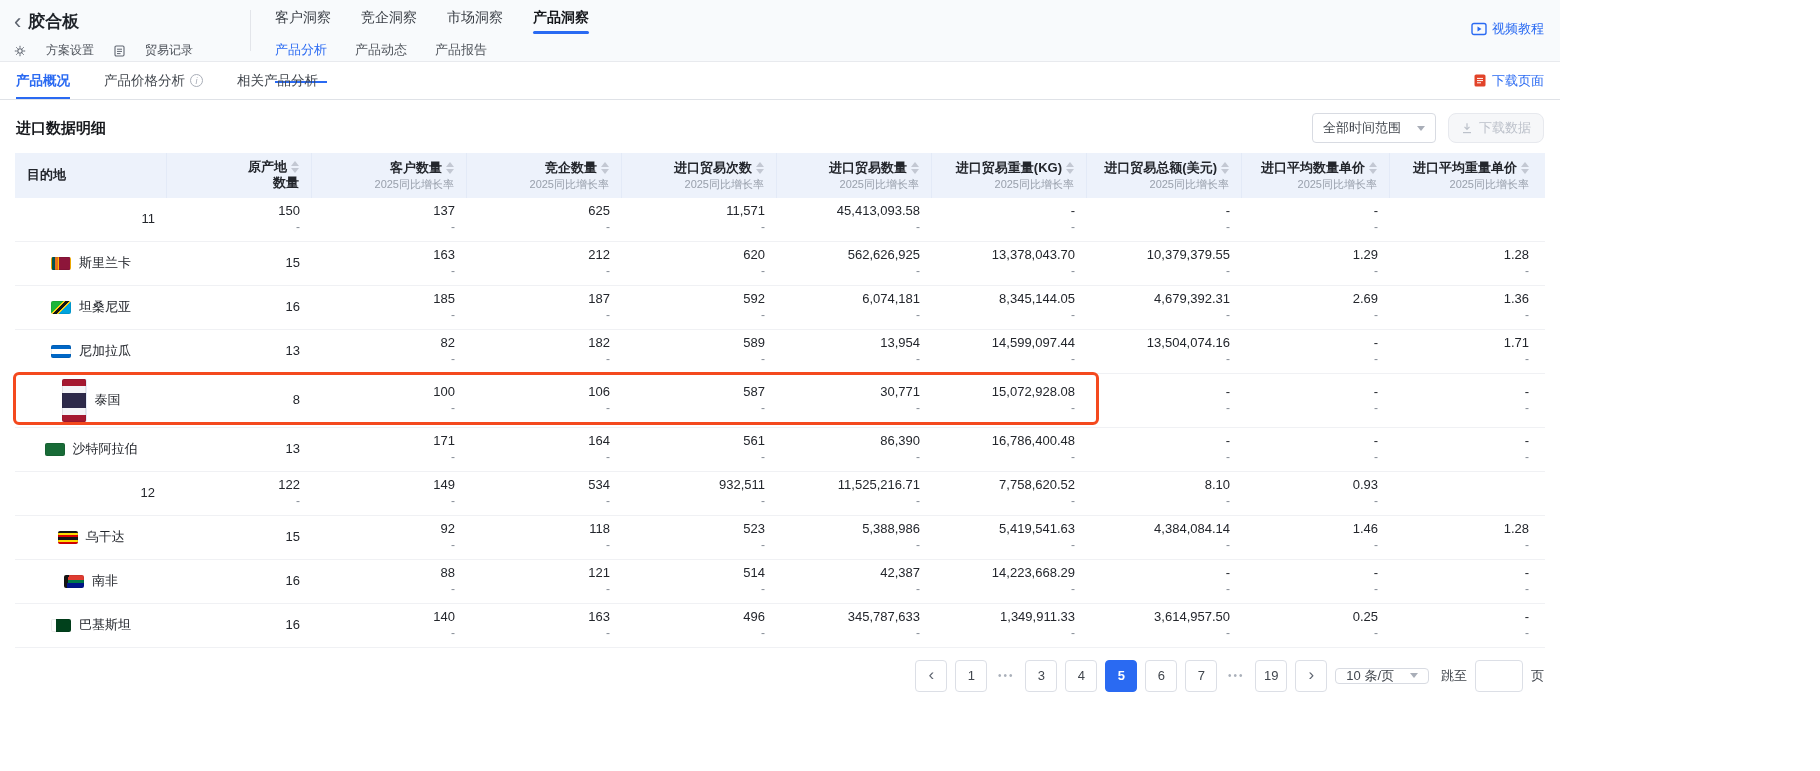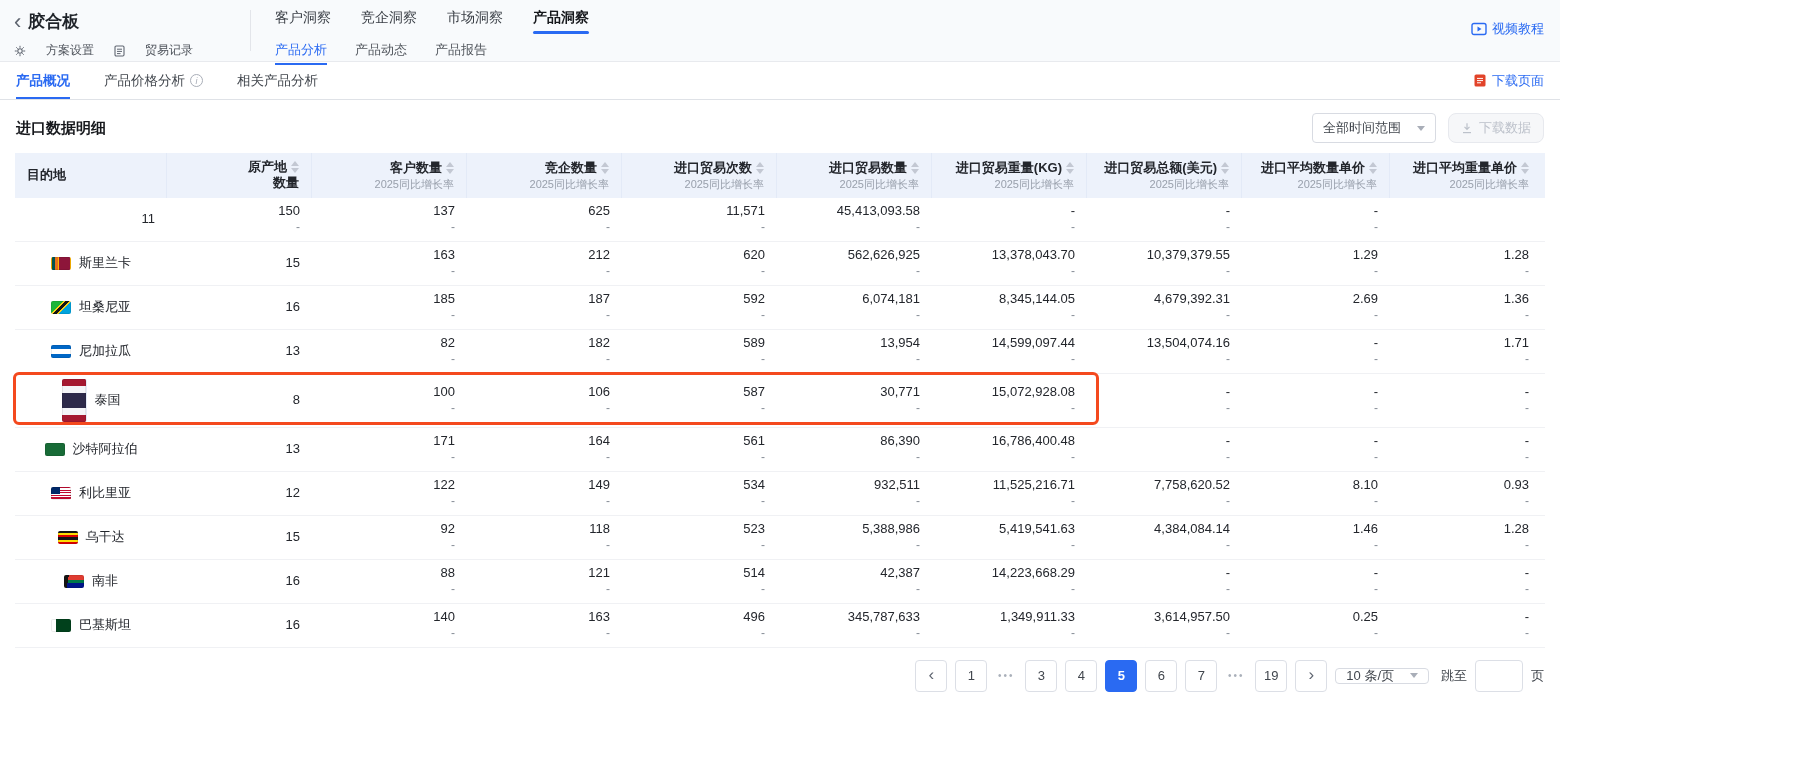--- a/index.html
+++ b/index.html
@@ -16,21 +16,21 @@
   .page-title{font-size:17px;font-weight:bold;color:#1f2329}
   .tb-actions{display:flex;gap:20px;margin-top:9px;font-size:12px;color:#4e535b}
   .tb-action{display:inline-flex;align-items:center;gap:20px;cursor:pointer}
   .vdiv{width:1px;background:#e3e5ea;margin:10px 0;flex:none}
   .tb-tabs{padding-left:24px;flex:1;display:flex;flex-direction:column}
   .main-tabs{display:flex;gap:30px;padding-top:9px;font-size:14px;color:#383d44}
   .main-tab{position:relative;padding-bottom:7px;cursor:pointer}
   .main-tab.active{font-weight:bold;color:#16181c}
   .main-tab.active::after{content:"";position:absolute;left:0;right:0;bottom:0;height:3px;border-radius:2px;background:var(--accent)}
   .sub-tabs{display:flex;gap:28px;font-size:13px;color:#51565d;margin-top:7px}
-  .sub-tab{position:relative;padding-bottom:6px;cursor:pointer}
+  .sub-tab{position:relative;padding-bottom:24px;cursor:pointer}
   .sub-tab.active{color:var(--accent)}
   .sub-tab.active::after{content:"";position:absolute;left:0;right:0;bottom:0;height:2px;background:var(--accent)}
   .tb-right{margin-left:auto;padding:20px 16px 0 0;flex:none}
   .video-link{display:inline-flex;align-items:center;gap:5px;color:var(--accent);font-size:13px;cursor:pointer}
 
   
   .navbar{height:38px;background:#fff;border-bottom:1px solid #dfe2e7;display:flex;align-items:stretch;padding:0 16px}
   .nav-tab{display:inline-flex;align-items:center;gap:5px;font-size:13.5px;color:#41464d;margin-right:34px;position:relative;cursor:pointer}
   .nav-tab.active{color:var(--accent);font-weight:bold}
   .nav-tab.active::after{content:"";position:absolute;left:0;right:0;bottom:0;height:2px;background:var(--accent)}
@@ -528,24 +528,20 @@
           <div class="td num">
        <span class="val">-</span>
        <span class="sub">-</span>
           </div>
           <div class="td num">
        <span class="val">-</span>
        <span class="sub">-</span>
           </div>
         </div>
         <div class="trow">
-          <div class="td dest">
-       <span class="flag lr"></span>
-       <span>利比里亚</span>
-          </div>
           <div class="td num">
        <span class="val link">12</span>
           </div>
           <div class="td num">
        <span class="val">122</span>
        <span class="sub">-</span>
           </div>
           <div class="td num">
        <span class="val">149</span>
        <span class="sub">-</span>

